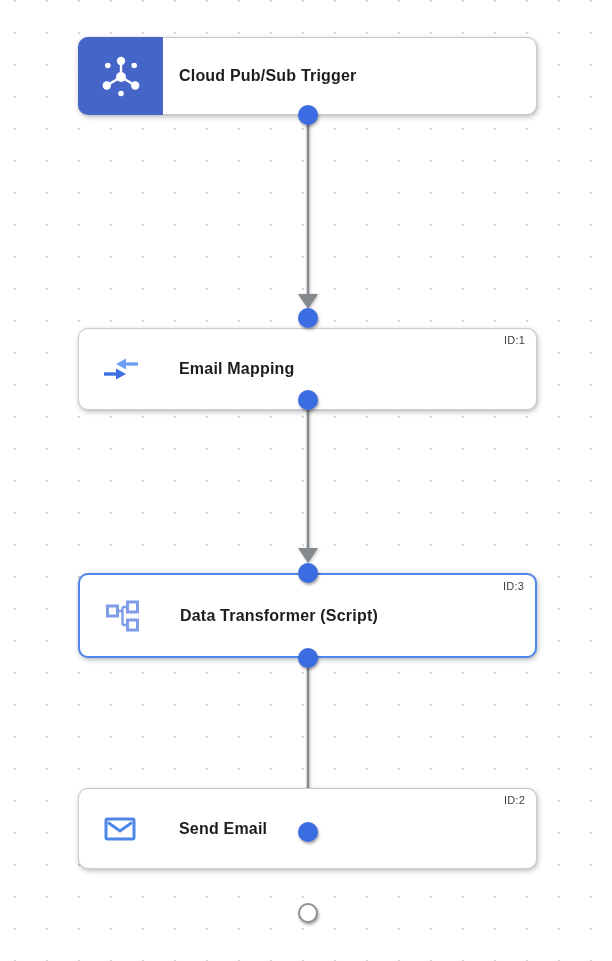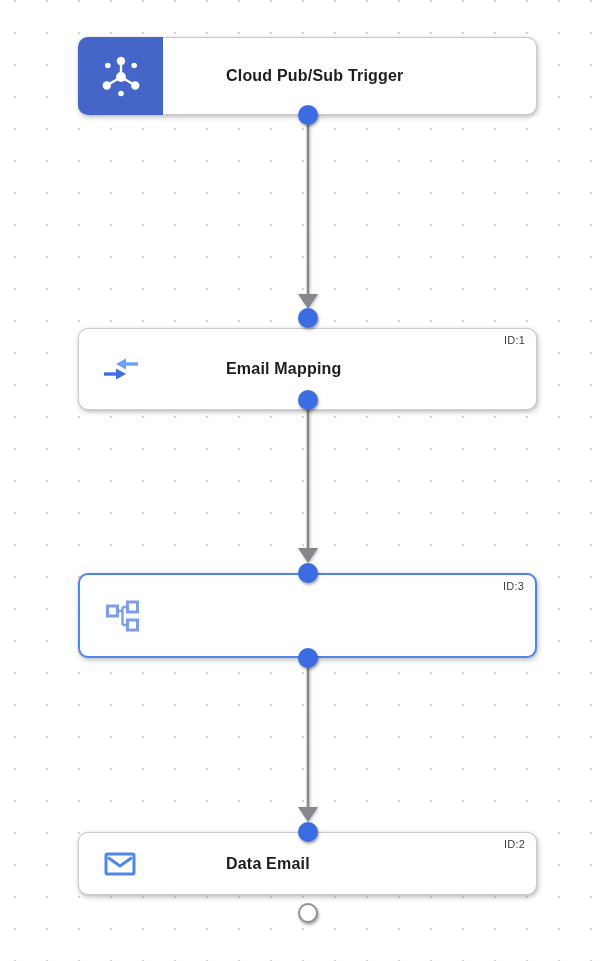--- a/index.html
+++ b/index.html
@@ -22,36 +22,36 @@
     border:1px solid #c9ccd2;
     border-radius:10px;
     box-sizing:border-box;
     box-shadow: 1px 2px 5px rgba(60,64,67,.35), 0 0 1px rgba(60,64,67,.2);
     z-index:2;
   }
   .node .label {
     position:absolute; left:100px; top:50%;
     transform:translateY(-50%);
     font-size:16px; font-weight:700; color:#1d1d20;
-    letter-spacing:.2px; white-space:nowrap;margin-left:47px;
+    letter-spacing:.2px; white-space:nowrap;
   }
   .node .icon-box {
     position:absolute; left:24px; top:50%;
     transform:translateY(-50%);
     display:flex; align-items:center; justify-content:center;
   }
   .node .id-tag {
     position:absolute; top:5px; right:11px;
     font-size:11px; color:#3c4043; letter-spacing:.2px;
   }
 
   #node-trigger     { top:37px;  height:78px; }
   #node-mapping     { top:328px; height:82px; }
   #node-transformer { top:573px; height:85px; border:2px solid #4f86ec; }
-  #node-email       { top:832px; height:63px; }
+  #node-email       { top:788px; height:81px; }
 
   .trigger-block {
     position:absolute; left:-1px; top:-1px; bottom:-1px; width:85px;
     background:#4565c8;
     border-radius:10px 0 0 10px;
     display:flex; align-items:center; justify-content:center;
   }
 
   
   .port {
@@ -139,31 +139,32 @@
   <div class="node" id="node-transformer">
     <span class="id-tag">ID:3</span>
     <span class="icon-box">
       <svg width="36" height="34" viewBox="0 0 36 34" xmlns="http://www.w3.org/2000/svg" fill="none" stroke="#7f9ce8">
         <rect x="3.5" y="7" width="10" height="10" stroke-width="3"></rect>
         <rect x="23.5" y="3" width="10" height="10" stroke-width="3"></rect>
         <rect x="23.5" y="21" width="10" height="10" stroke-width="3"></rect>
         <path d="M13.5 12 H18.5 M18.5 8 V26 M18.5 8 H23.5 M18.5 26 H23.5" stroke-width="2.4"></path>
       </svg>
     </span>
+    <span class="label">Data Transformer (Script)</span>
   </div>
 
   <div class="node" id="node-email">
     <span class="id-tag">ID:2</span>
     <span class="icon-box">
       <svg width="34" height="28" viewBox="0 0 34 28" xmlns="http://www.w3.org/2000/svg" fill="none" stroke="#4c86e8">
         <rect x="3" y="4" width="28" height="20" rx="1.5" stroke-width="3"></rect>
         <polyline points="5,7.5 17,16 29,7.5" stroke-width="2.8"></polyline>
       </svg>
     </span>
-    <span class="label">Data Email</span>
+    <span class="label">Send Email</span>
   </div>
 
   <div class="port" id="port-trigger-out"></div>
   <div class="port" id="port-mapping-in"></div>
   <div class="port" id="port-mapping-out"></div>
   <div class="port" id="port-transformer-in"></div>
   <div class="port" id="port-transformer-out"></div>
   <div class="port" id="port-email-in"></div>
   <div class="port open" id="port-email-out"></div>
 

